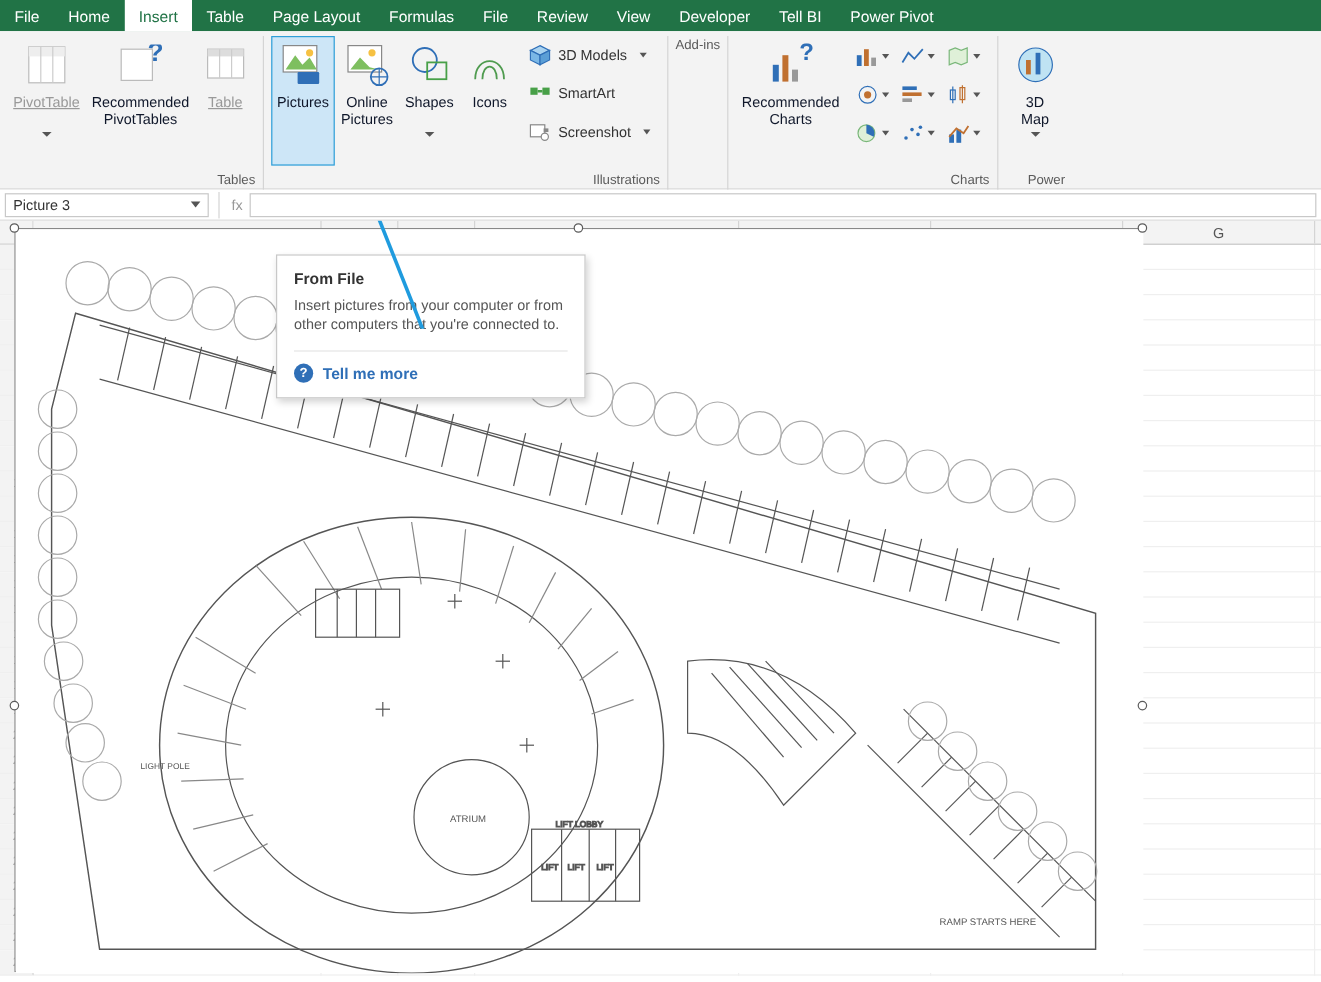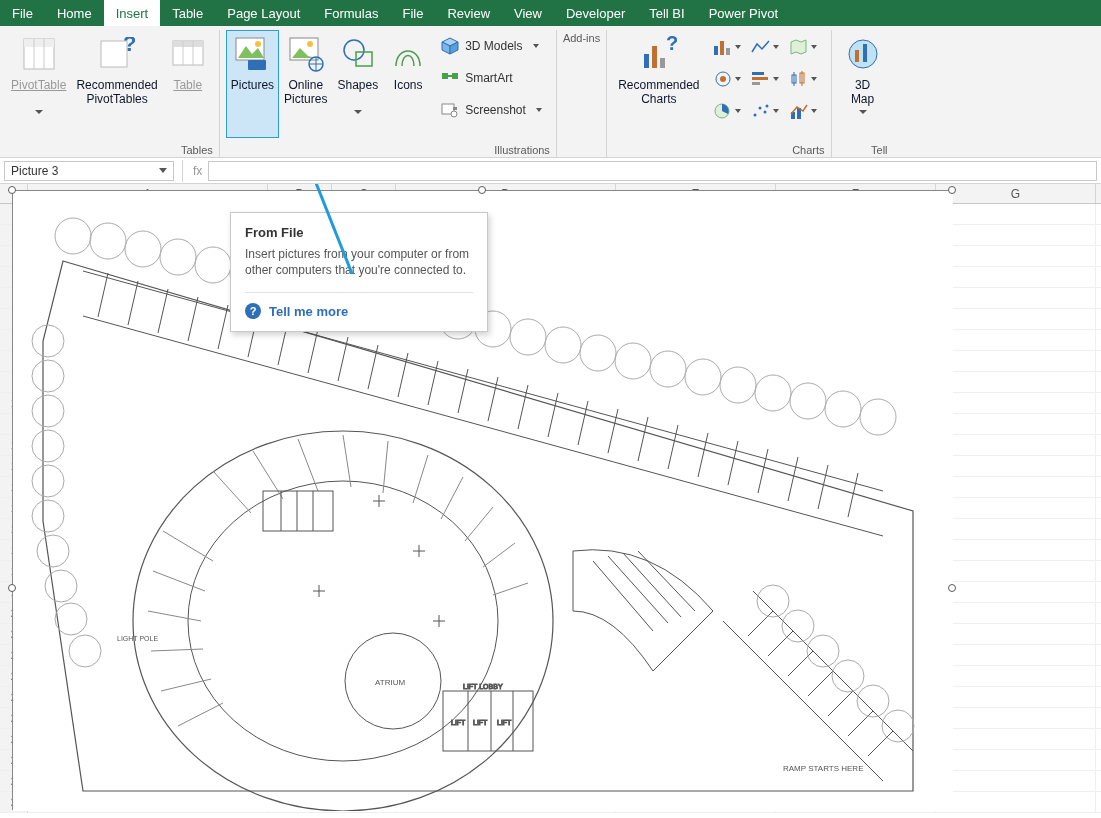--- a/index.html
+++ b/index.html
@@ -537,21 +537,21 @@
               <circle cx="18" cy="18" r="14" fill="#bfe3f3" stroke="#2f6fb7"></circle>
               <rect x="10" y="14" width="4" height="12" fill="#c07030"></rect>
               <rect x="18" y="8" width="4" height="18" fill="#2f6fb7"></rect>
             </svg>
         </span>
         <span class="lbl" style="white-space:pre-line">3D
 Map</span>
         <span class="caret"></span>
       </div>
     </div>
-    <div class="group-label">Tell</div>
+    <div class="group-label">Power</div>
   </div>
 </div>
 
 <div class="fbar">
   <div class="namebox">
     <span>Picture 3</span>
     <span class="caret"></span>
   </div>
   <div class="fbar-sep"></div>
   <span class="fbar-fx">fx</span>

